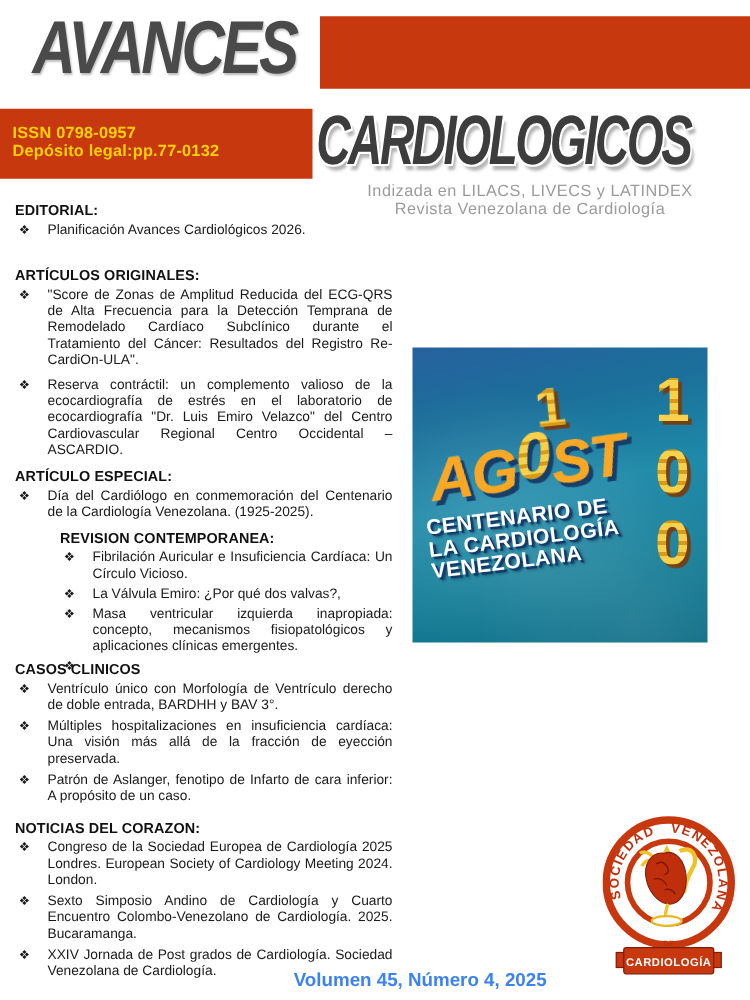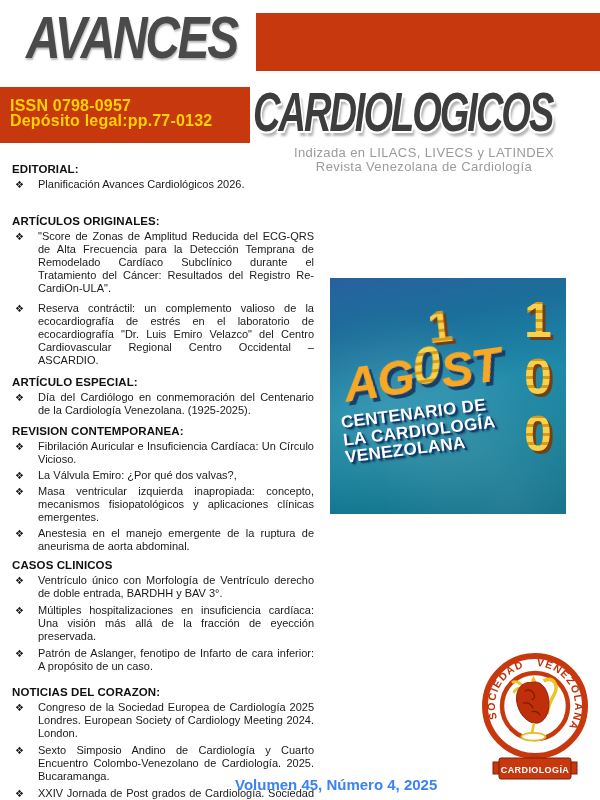--- a/index.html
+++ b/index.html
@@ -5,21 +5,21 @@
   * { box-sizing: border-box; margin: 0; padding: 0; }
   html,body { background:#fff; }
   .page {
     position: relative; width: 600px; height: 800px; margin: 0 auto;
     background: #fff; overflow: hidden;
     font-family: "Liberation Sans", sans-serif; color:#1a1a1a;
   }
   
   .red-top { position:absolute; left:256px; top:13px; width:344px; height:58px; background:#c8380f; }
   .issn-band { position:absolute; left:0; top:87px; width:250px; height:56px; background:#c8380f; padding:11px 0 0 10px; }
-  .issn-band div { color:#ffd200; font-weight:bold; font-size:16px; line-height:15px; letter-spacing:0.2px; }
+  .issn-band div { color:#ffd200; font-weight:bold; font-size:13px; line-height:15px; letter-spacing:0.2px; }
   .title1 {
     position:absolute; left:26px; top:6px; font-size:60px; line-height:64px;
     font-weight:bold; font-style:italic; color:#4a4a4a; letter-spacing:-3px;
     transform:scaleX(0.8); transform-origin:left center; white-space:nowrap;
     text-shadow:1px 2px 2px rgba(0,0,0,0.28);
   }
   .title2 {
     position:absolute; left:253px; top:82px; font-size:56px; line-height:60px;
     font-weight:bold; font-style:italic; color:#3d3d3d; letter-spacing:-3px;
     transform:scaleX(0.68); transform-origin:left center; white-space:nowrap;
@@ -31,21 +31,21 @@
   .toc { position:absolute; left:12px; top:163px; width:302px; }
   .toc h3 { font-size:11.5px; font-weight:bold; color:#111;
     margin:0 0 3px 0; letter-spacing:0.1px; }
   .toc ul { list-style:none; }
   .toc li { position:relative; padding-left:26px; margin-bottom:3px;
     font-size:11px; line-height:13px; text-align:justify; }
   .toc li .bullet { position:absolute; left:3px; top:0px; font-size:10px;
     font-family:"DejaVu Sans", sans-serif; }
   section.s2 { margin-top:24px; } section.s2 li { margin-bottom:7px; }
   section.s3 { margin-top:9px; }
-  section.s4 { margin-top:8px; }
+  section.s4 { margin-top:8px;margin-left:36px; }
   section.s5 { margin-top:6px; }  section.s5 li { margin-bottom:4px; }
   section.s6 { margin-top:13px; } section.s6 li { margin-bottom:4px; }
   
   .poster { position:absolute; left:330px; top:278px; width:236px; height:236px; overflow:hidden;
     background:
       radial-gradient(ellipse at 28% 60%, rgba(255,255,255,0.14), rgba(255,255,255,0) 55%),
       radial-gradient(ellipse at 75% 90%, rgba(255,255,255,0.10), rgba(255,255,255,0) 50%),
       linear-gradient(168deg, #27619f 0%, #1b6f9a 22%, #1d89a8 48%, #157e98 72%, #0c6c85 100%);
   }
   .ydigit { color:#f2c230; font-weight:bold; }
@@ -118,21 +118,21 @@
         <li><span class="bullet">❖</span><span>Día del Cardiólogo en conmemoración del Centenario de la Cardiología Venezolana.  (1925-2025).</span></li>
       </ul>
     </section>
 
     <section class="s4">
       <h3>REVISION CONTEMPORANEA:</h3>
       <ul>
         <li><span class="bullet">❖</span><span>Fibrilación Auricular e Insuficiencia Cardíaca: Un Círculo Vicioso.</span></li>
         <li><span class="bullet">❖</span><span>La Válvula Emiro: ¿Por qué dos valvas?,</span></li>
         <li><span class="bullet">❖</span><span>Masa ventricular izquierda inapropiada: concepto, mecanismos fisiopatológicos y aplicaciones clínicas emergentes.</span></li>
-        <li><span class="bullet">❖</span><span>Anestesia en el manejo emergente de la ruptura de aneurisma de aorta abdominal.</span></li>
+        <li><span class="bullet">❖</span></li>
       </ul>
     </section>
 
     <section class="s5">
       <h3>CASOS CLINICOS</h3>
       <ul>
         <li><span class="bullet">❖</span><span>Ventrículo único con Morfología de Ventrículo derecho de doble entrada, BARDHH y BAV 3°.</span></li>
         <li><span class="bullet">❖</span><span>Múltiples hospitalizaciones en insuficiencia cardíaca: Una visión más allá de la fracción de eyección preservada.</span></li>
         <li><span class="bullet">❖</span><span>Patrón de Aslanger, fenotipo de Infarto de cara inferior: A propósito de un caso.</span></li>
       </ul>

